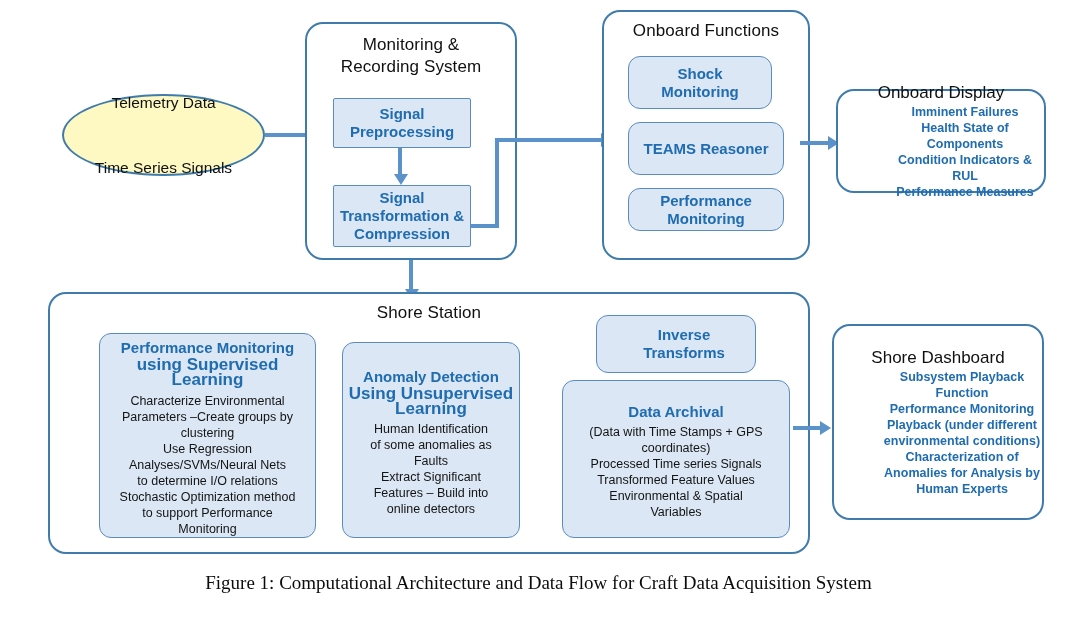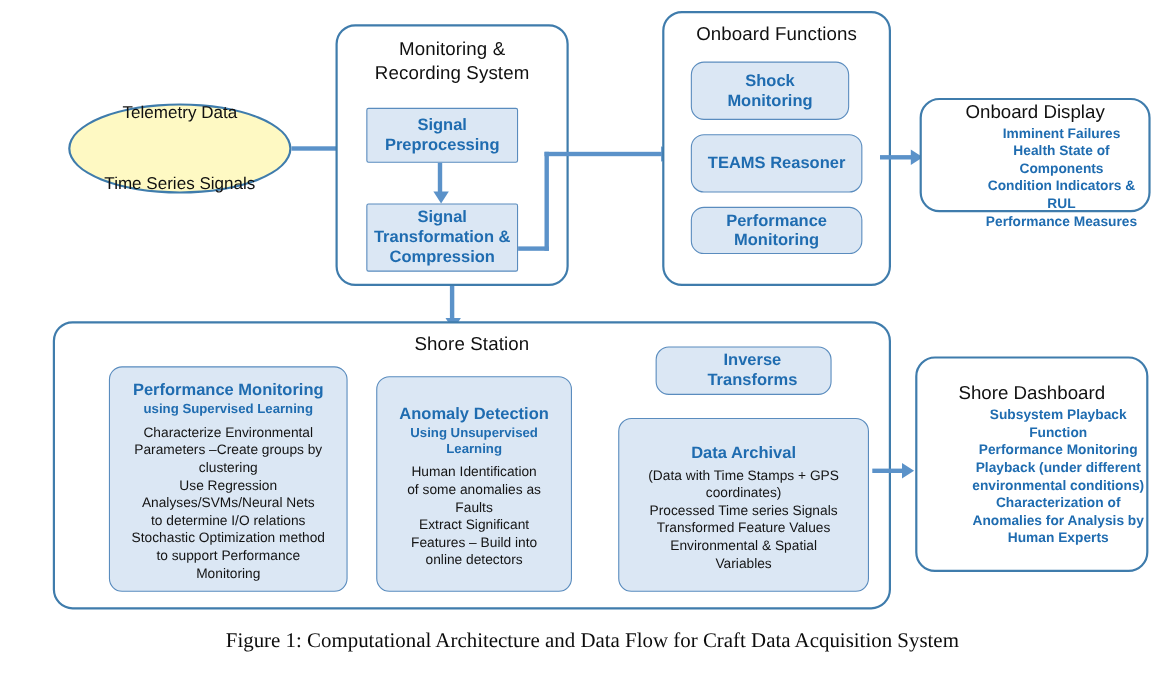--- a/index.html
+++ b/index.html
@@ -75,21 +75,21 @@
     line-height: 21px;
     font-weight: 400;
   }
   .hdr-blue {
     color: #1f6cb0;
     font-weight: bold;
     font-size: 15px;
     line-height: 18px;
   }
   .hdr-blue.sm {
-    font-size: 12px;
+    font-size: 17px;
     line-height: 15px;
     text-align: center;
   }
   .body-blue {
     color: #1f6cb0;
     font-weight: bold;
     font-size: 12.5px;
     line-height: 16px;
     padding-left: 48px;
   }
@@ -197,21 +197,21 @@
 
   <div class="sub round" style="left:628px; top:188px; width:156px; height:43px;">
     <span class="hdr-blue">Performance</span>
     <span class="hdr-blue">Monitoring</span>
   </div>
 
   <div class="hline" style="left:800px; top:141px; width:32px;"></div>
   <div class="arrow-r" style="left:828px; top:136px;"></div>
 
   <div class="grp" style="left:836px; top:89px; width:210px; height:104px; display:flex;
-              flex-direction:column; align-items:center; justify-content:space-between; text-align:center;">
+              flex-direction:column; align-items:center; justify-content:center; text-align:center;">
     <span class="hdr-black" style="margin-bottom:1px;">Onboard Display</span>
     <span class="body-blue">Imminent Failures</span>
     <span class="body-blue">Health State of Components</span>
     <span class="body-blue">Condition Indicators &amp; RUL</span>
     <span class="body-blue">Performance Measures</span>
   </div>
 
   <div class="grp" style="left:48px; top:292px; width:762px; height:262px;">
     <div class="grp-title" style="top:8px;">Shore Station</div>
   </div>
@@ -235,21 +235,21 @@
     <span class="hdr-blue sm">Using Unsupervised</span>
     <span class="hdr-blue sm" style="margin-bottom:5px;">Learning</span>
     <span class="body-black">Human Identification</span>
     <span class="body-black">of some anomalies as</span>
     <span class="body-black">Faults</span>
     <span class="body-black">Extract Significant</span>
     <span class="body-black">Features – Build into</span>
     <span class="body-black">online detectors</span>
   </div>
 
-  <div class="sub round" style="left:596px; top:315px; width:160px; height:44px;padding-left:16px;">
+  <div class="sub round" style="left:596px; top:315px; width:160px; height:58px;padding-left:16px;">
     <span class="hdr-blue">Inverse</span>
     <span class="hdr-blue">Transforms</span>
   </div>
 
   <div class="sub round" style="left:562px; top:380px; width:228px; height:158px; padding:8px 4px 4px;">
     <span class="hdr-blue" style="margin-bottom:3px;">Data Archival</span>
     <span class="body-black">(Data with Time Stamps + GPS</span>
     <span class="body-black">coordinates)</span>
     <span class="body-black">Processed  Time series Signals</span>
     <span class="body-black">Transformed Feature Values</span>

